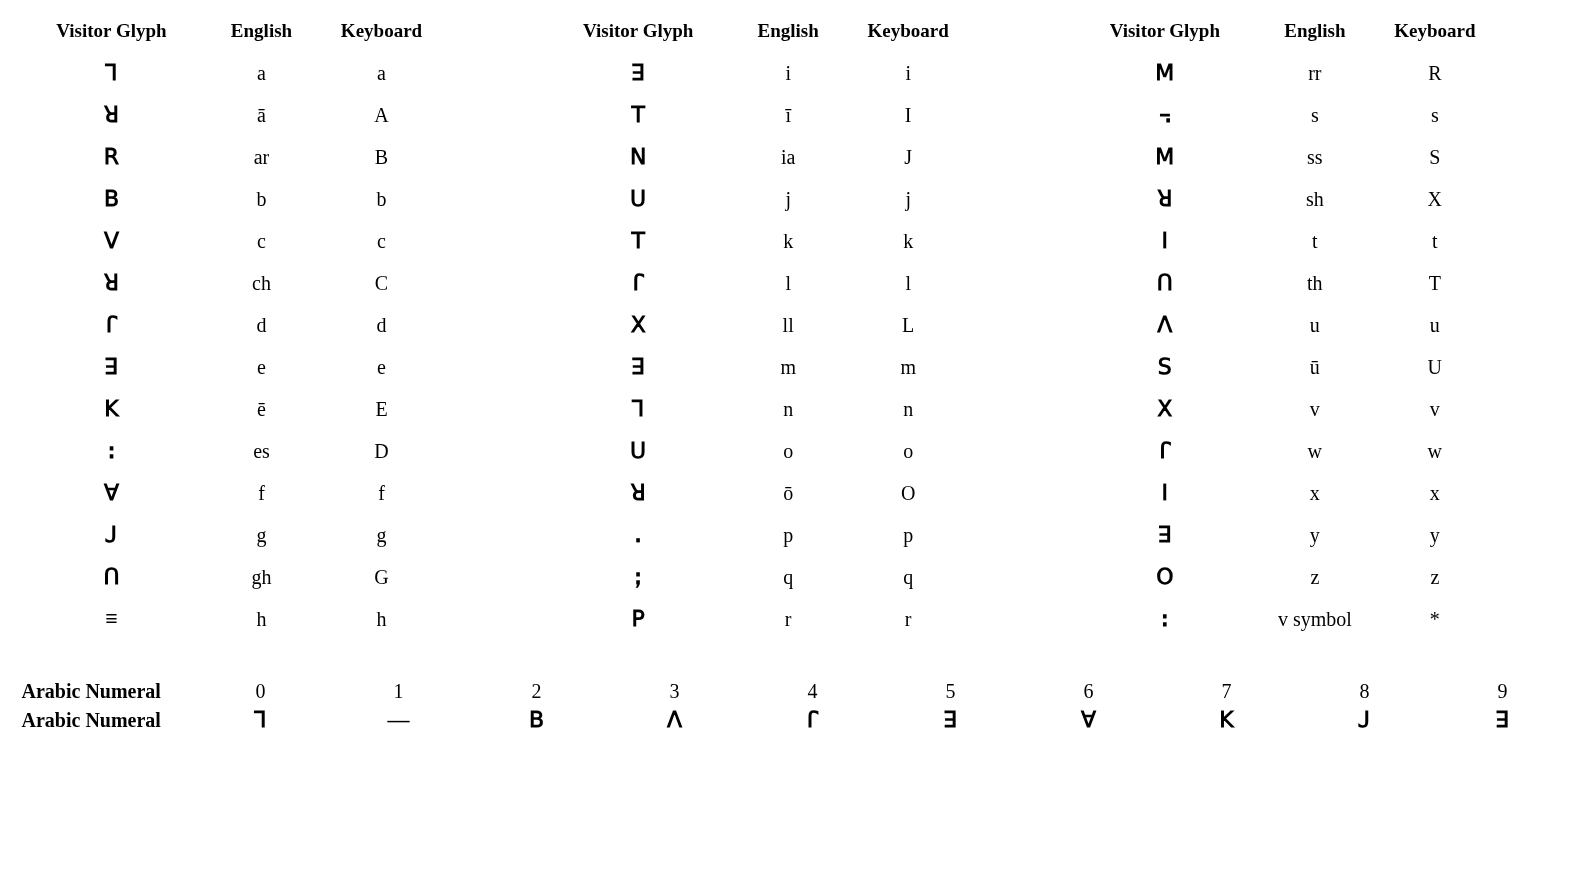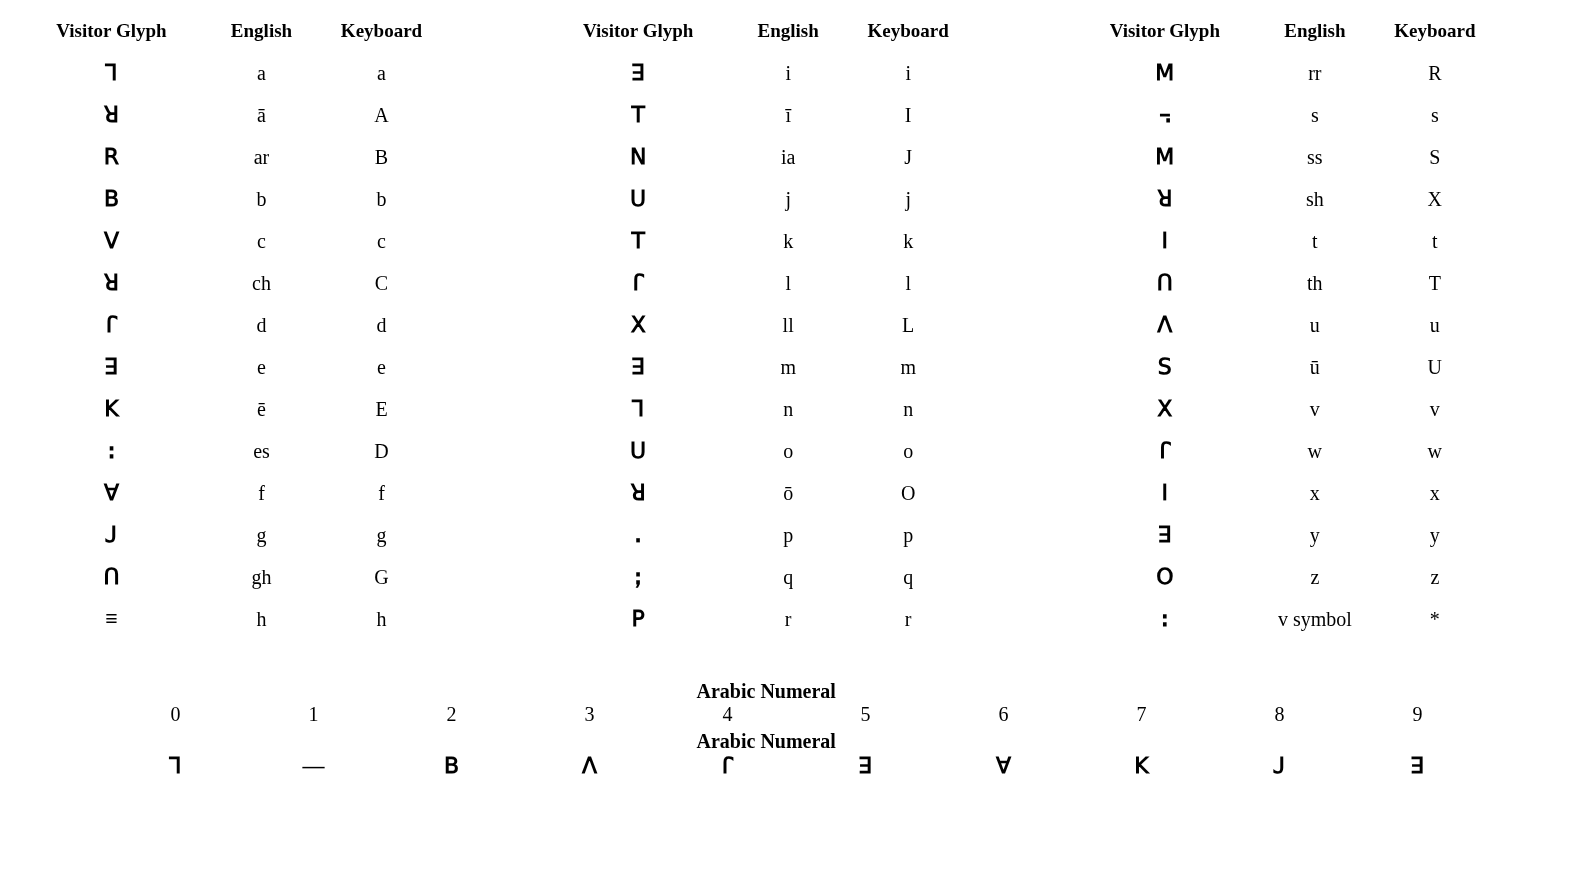--- a/index.html
+++ b/index.html
@@ -65,21 +65,21 @@
       width: 30px;
     }
     .numerals-section {
       margin-top: 40px;
       display: flex;
       flex-direction: column;
       gap: 4px;
     }
     .numerals-row {
       display: flex;
-      flex-direction: column;
+      flex-direction: row;
       align-items: center;
     }
     .numeral-label {
       width: 200px;
       font-size: 20px;
       font-weight: bold;
     }
     .numeral-values {
       display: flex;
       flex-direction: row;

